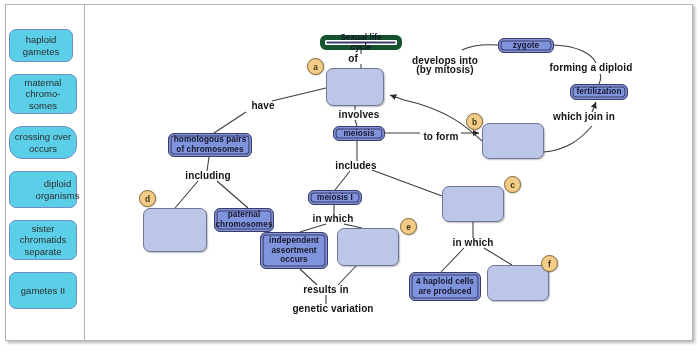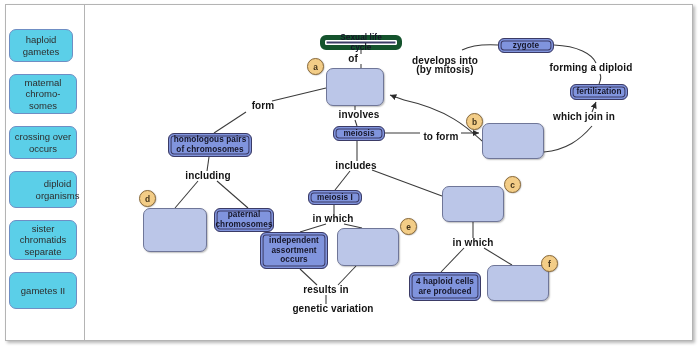--- a/index.html
+++ b/index.html
@@ -190,21 +190,21 @@
       <line x1="326" y1="295" x2="326" y2="304"></line>
     </g>
   </svg>
 
   <div>
     <div class="bank-item" style="left: 9px; top: 29px; width: 64px; height: 33px;">haploid
 gametes</div>
     <div class="bank-item" style="left: 9px; top: 74px; width: 68px; height: 40px;">maternal
 chromo-
 somes</div>
-    <div class="bank-item" style="left: 9px; top: 126px; width: 68px; height: 33px;">crossing over
+    <div class="bank-item" style="left: 9px; top: 126px; width: 68px; height: 33px; border-radius: 13px;">crossing over
 occurs</div>
     <div class="bank-item" style="left: 9px; top: 171px; width: 68px; height: 37px; padding-left: 32px;">diploid
 organisms</div>
     <div class="bank-item" style="left: 9px; top: 220px; width: 68px; height: 40px;">sister
 chromatids
 separate</div>
     <div class="bank-item" style="left: 9px; top: 272px; width: 68px; height: 37px;">gametes II</div>
   </div>
 
   <div>
@@ -228,21 +228,21 @@
     <div class="node filled" style="left: 409px; top: 272px; width: 72px; height: 29px;">4 haploid cells
 are produced</div>
     <div class="node blank" style="left: 487px; top: 265px; width: 62px; height: 36px;"></div>
   </div>
 
   <div>
     <div class="linklabel" style="left: 340px; top: 54px; width: 26px;">of</div>
     <div class="linklabel" style="left: 409px; top: 56px; width: 72px;">develops into
 (by mitosis)</div>
     <div class="linklabel" style="left: 548px; top: 63px; width: 86px;">forming a diploid</div>
-    <div class="linklabel" style="left: 248px; top: 101px; width: 30px;">form</div>
+    <div class="linklabel" style="left: 248px; top: 101px; width: 30px;">have</div>
     <div class="linklabel" style="left: 337px; top: 110px; width: 44px;">involves</div>
     <div class="linklabel" style="left: 421px; top: 132px; width: 40px;">to form</div>
     <div class="linklabel" style="left: 551px; top: 112px; width: 66px;">which join in</div>
     <div class="linklabel" style="left: 334px; top: 161px; width: 44px;">includes</div>
     <div class="linklabel" style="left: 184px; top: 171px; width: 48px;">including</div>
     <div class="linklabel" style="left: 311px; top: 214px; width: 44px;">in which</div>
     <div class="linklabel" style="left: 451px; top: 238px; width: 44px;">in which</div>
     <div class="linklabel" style="left: 302px; top: 285px; width: 48px;">results in</div>
     <div class="linklabel" style="left: 292px; top: 304px; width: 82px;">genetic variation</div>
   </div>

